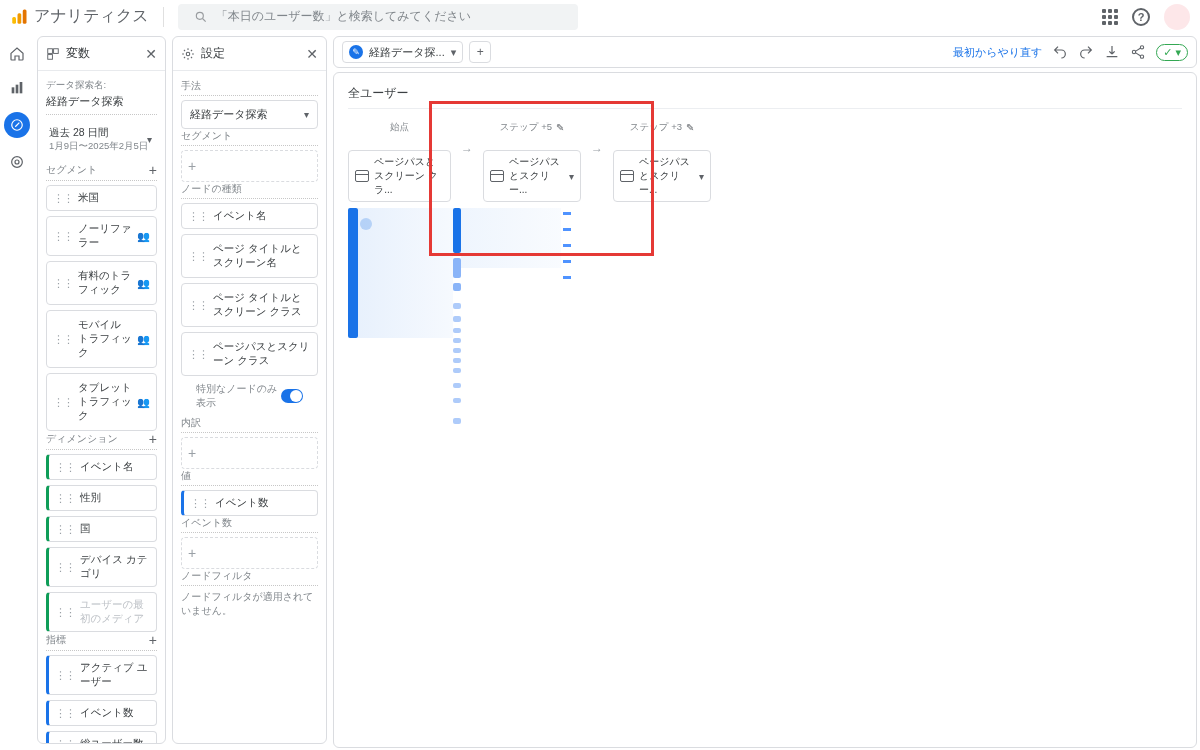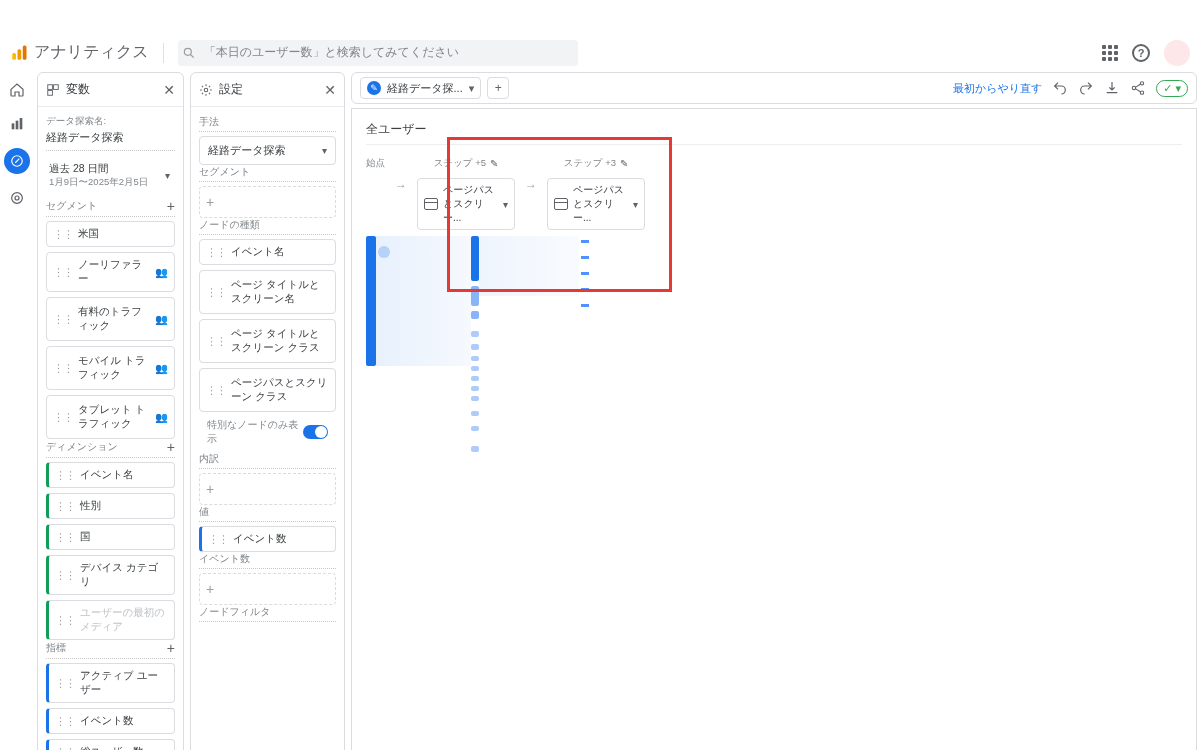--- a/index.html
+++ b/index.html
@@ -1,36 +1,36 @@
 <!DOCTYPE html>
 <html><head>
 <meta charset="utf-8">
 <style>
   * { box-sizing: border-box; margin: 0; padding: 0; }
   html, body { width: 1200px; height: 750px; font-family: "Helvetica Neue", Arial, "Hiragino Kaku Gothic ProN", Meiryo, sans-serif; font-size: 12px; color: #3c4043; overflow: hidden; background:#fff;}
   
-  .topbar { height: 34px; display:flex; align-items:center; padding:0 10px; border-bottom:1px solid transparent;margin-top:36px; }
+  .topbar { height: 34px; display:flex; align-items:center; padding:0 10px; border-bottom:1px solid transparent; }
   .ga-logo { width:18px; height:18px; margin-right:6px; }
   .product-title { font-size:16px; color:#5f6368; font-weight:400; margin-right:14px;}
   .vbar { width:1px; height:20px; background:#e0e0e0; margin-right:14px;}
-  .search { flex:0 0 400px; height:26px; background:#f1f3f4; border-radius:4px; display:flex; align-items:center; padding:0 4px; color:#80868b;}
+  .search { flex:0 0 400px; height:26px; background:#f1f3f4; border-radius:4px; display:flex; align-items:center; padding:0 16px; color:#80868b;}
   .search svg { margin-right:8px; opacity:.6;}
   .top-right { margin-left:auto; display:flex; align-items:center; gap:14px;}
   .dots { display:grid; grid-template-columns:repeat(3,4px); grid-auto-rows:4px; gap:2px;}
   .dots span{background:#5f6368;border-radius:1px;}
   .avatar{width:26px;height:26px;border-radius:50%;background:#fde7e9;}
   .help-icon{width:18px;height:18px;border:2px solid #5f6368;border-radius:50%;display:flex;align-items:center;justify-content:center;font-size:11px;color:#5f6368;font-weight:bold;}
   
   .frame{display:flex; height:716px;}
   .navrail{width:34px; display:flex; flex-direction:column; align-items:center; padding-top:10px; gap:14px;}
   .rail-ic{width:20px;height:20px;display:flex;align-items:center;justify-content:center;color:#5f6368;}
   .rail-active{width:26px;height:26px;border-radius:50%;background:#1a73e8;display:flex;align-items:center;justify-content:center;color:#fff;}
   
   .panel{border:1px solid #dadce0; border-radius:6px; margin:2px 3px; background:#fff; display:flex; flex-direction:column;}
-  .panel-vars{width:147px; height:708px;}
+  .panel-vars{width:129px; height:708px;}
   .panel-settings{width:155px; height:708px;}
   .panel-header{display:flex;align-items:center;padding:8px 8px;gap:6px;border-bottom:1px solid #e8eaed;color:#3c4043;}
   .panel-header .title{font-size:12px;}
   .close-x{margin-left:auto;font-size:14px;color:#5f6368;cursor:pointer;}
   .panel-body{padding:8px 8px; overflow:auto;}
   .grp-label{font-size:10px;color:#80868b;margin:0 0 4px;border-bottom:1px dotted #c7c7c7; padding-bottom:2px; display:flex;align-items:center;}
   .grp-label .plus{margin-left:auto;color:#5f6368;font-size:14px;}
   .chip-list{display:flex;flex-direction:column;gap:5px;}
   .chip{border:1px solid #dadce0;border-radius:4px;padding:5px 6px;display:flex;align-items:center;gap:5px;font-size:10.5px;color:#3c4043;min-height:22px;}
   .chip.big{padding:7px 6px;}
@@ -38,39 +38,39 @@
   .chip .ricon{margin-left:auto;color:#80868b;}
   .chip.dim{border-left:3px solid #0f9d58;}
   .chip.metric{border-left:3px solid #1a73e8;}
   .chip.ghost{color:#bdc1c6;}
   .tiny{font-size:9.5px;color:#80868b;}
   .daterange{border:1px solid transparent;padding:4px 2px 8px; position:relative;}
   .daterange .arrow{position:absolute; right:4px; top:12px;font-size:10px;color:#5f6368;}
   .select{border:1px solid #dadce0;border-radius:4px;padding:6px 8px;display:flex;align-items:center;font-size:11px;}
   .select .caret{margin-left:auto;color:#5f6368;font-size:10px;}
   .dropzone{border:1px dashed #dadce0;border-radius:4px;padding:7px 6px;font-size:10px;color:#80868b;display:flex;gap:5px;align-items:flex-start;}
-  .toggle-row{display:flex;align-items:center;font-size:10px;color:#80868b;margin:6px 8px;}
+  .toggle-row{display:flex;align-items:center;font-size:10px;color:#80868b;margin:6px 15px;}
   .toggle{margin-left:auto;width:26px;height:14px;border-radius:8px;background:#1a73e8;position:relative;}
   .toggle::after{content:"";position:absolute;right:1px;top:1px;width:12px;height:12px;background:#fff;border-radius:50%;}
   .note{font-size:10px;color:#80868b;margin-top:3px;}
   
   .canvas-wrap{flex:1;display:flex;flex-direction:column;margin:2px 3px;}
   .tabs-row{height:32px;border:1px solid #dadce0;border-radius:6px;display:flex;align-items:center;padding:0 8px;gap:6px;background:#fff;}
   .tab{display:flex;align-items:center;gap:6px;border:1px solid #dadce0;border-radius:4px;height:22px;padding:0 6px;font-size:11px;}
   .tab .dot{width:14px;height:14px;border-radius:50%;background:#1a73e8;display:flex;align-items:center;justify-content:center;color:#fff;font-size:9px;}
   .tab-add{width:22px;height:22px;border:1px solid #dadce0;border-radius:4px;display:flex;align-items:center;justify-content:center;color:#5f6368;}
   .tabs-right{margin-left:auto;display:flex;align-items:center;gap:10px;color:#5f6368;}
   .link{color:#1a73e8;font-size:11px;margin-left:36px;}
   .ic16{width:16px;height:16px;}
   .check-pill{border:1px solid #34a853;border-radius:10px;padding:1px 6px;color:#34a853;display:flex;align-items:center;gap:3px;font-size:11px;}
-  .canvas{flex:1;border:1px solid #dadce0;border-radius:0;margin-top:4px;background:#fff;padding:12px 14px;position:relative;overflow:hidden;}
+  .canvas{flex:1;border:1px solid #dadce0;border-radius:6px;margin-top:4px;background:#fff;padding:12px 14px;position:relative;overflow:hidden;}
   .canvas-title{font-size:12px;color:#3c4043;margin-bottom:12px;border-bottom:1px solid #eceef1;padding-bottom:6px;}
   .path-row{display:flex;align-items:flex-start;gap:10px;}
   .step-col{display:flex;flex-direction:column;align-items:center;}
-  .step-label{font-size:9.5px;color:#80868b;margin-bottom:8px;display:flex;align-items:center;gap:4px;}
+  .step-label{font-size:9.5px;color:#80868b;margin-bottom:16px;display:flex;align-items:center;gap:4px;}
   .step-box{border:1px solid #dadce0;border-radius:4px;min-width:84px;padding:4px 6px;display:flex;align-items:center;gap:5px;font-size:10px;}
   .step-box .caret{margin-left:auto;color:#5f6368;font-size:10px;}
   .arrow-between{margin-top:20px;color:#9aa0a6;font-size:12px;}
   .redbox{position:absolute;border:3px solid #e53935;pointer-events:none;}
   .sankey{position:relative;margin-top:6px;height:260px;}
   .start-bar{position:absolute;left:0;top:0;width:10px;height:130px;background:#1a73e8;border-radius:2px;}
   .start-dot{position:absolute;left:12px;top:10px;width:12px;height:12px;border-radius:50%;background:#1a73e8;opacity:.25;}
   .seg{position:absolute;width:8px;border-radius:2px;background:#1a73e8;}
   .tick{position:absolute;width:8px;height:3px;background:#4f93ff;}
   .flow{position:absolute;background:linear-gradient(90deg, rgba(26,115,232,.10), rgba(26,115,232,.04));}
@@ -311,20 +311,21 @@
       <div class="grp-label">
           <span>イベント数</span>
         </div>
       <div class="dropzone">
           <span style="font-size:14px;color:#9aa0a6;">+</span>
         </div>
 
       <div class="grp-label">
           <span>ノードフィルタ</span>
         </div>
+      <div class="note">ノードフィルタが適用されていません。</div>
     </div>
   </div>
 
   <div class="canvas-wrap">
     <div class="tabs-row">
       <div class="tab">
         <span class="dot">✎</span>
         <span>経路データ探...</span>
         <span style="color:#5f6368;">▾</span>
       </div>
@@ -354,20 +355,24 @@
     </div>
 
     <div class="canvas">
       <div class="canvas-title">全ユーザー</div>
 
       <div class="path-row">
         <div class="step-col">
           <div class="step-label">
               <span>始点</span>
             </div>
+          <div class="step-box">
+            <span class="wp-icon"></span>
+            <span style="max-width:70px;">ページパスとスクリーン クラ...</span>
+          </div>
         </div>
         <div class="arrow-between">→</div>
         <div class="step-col">
           <div class="step-label">
               <span>ステップ +5</span>
               <span class="pencil">✎</span>
             </div>
           <div class="step-box">
             <span class="wp-icon"></span>
             <span style="max-width:55px;">ページパスとスクリー...</span>

